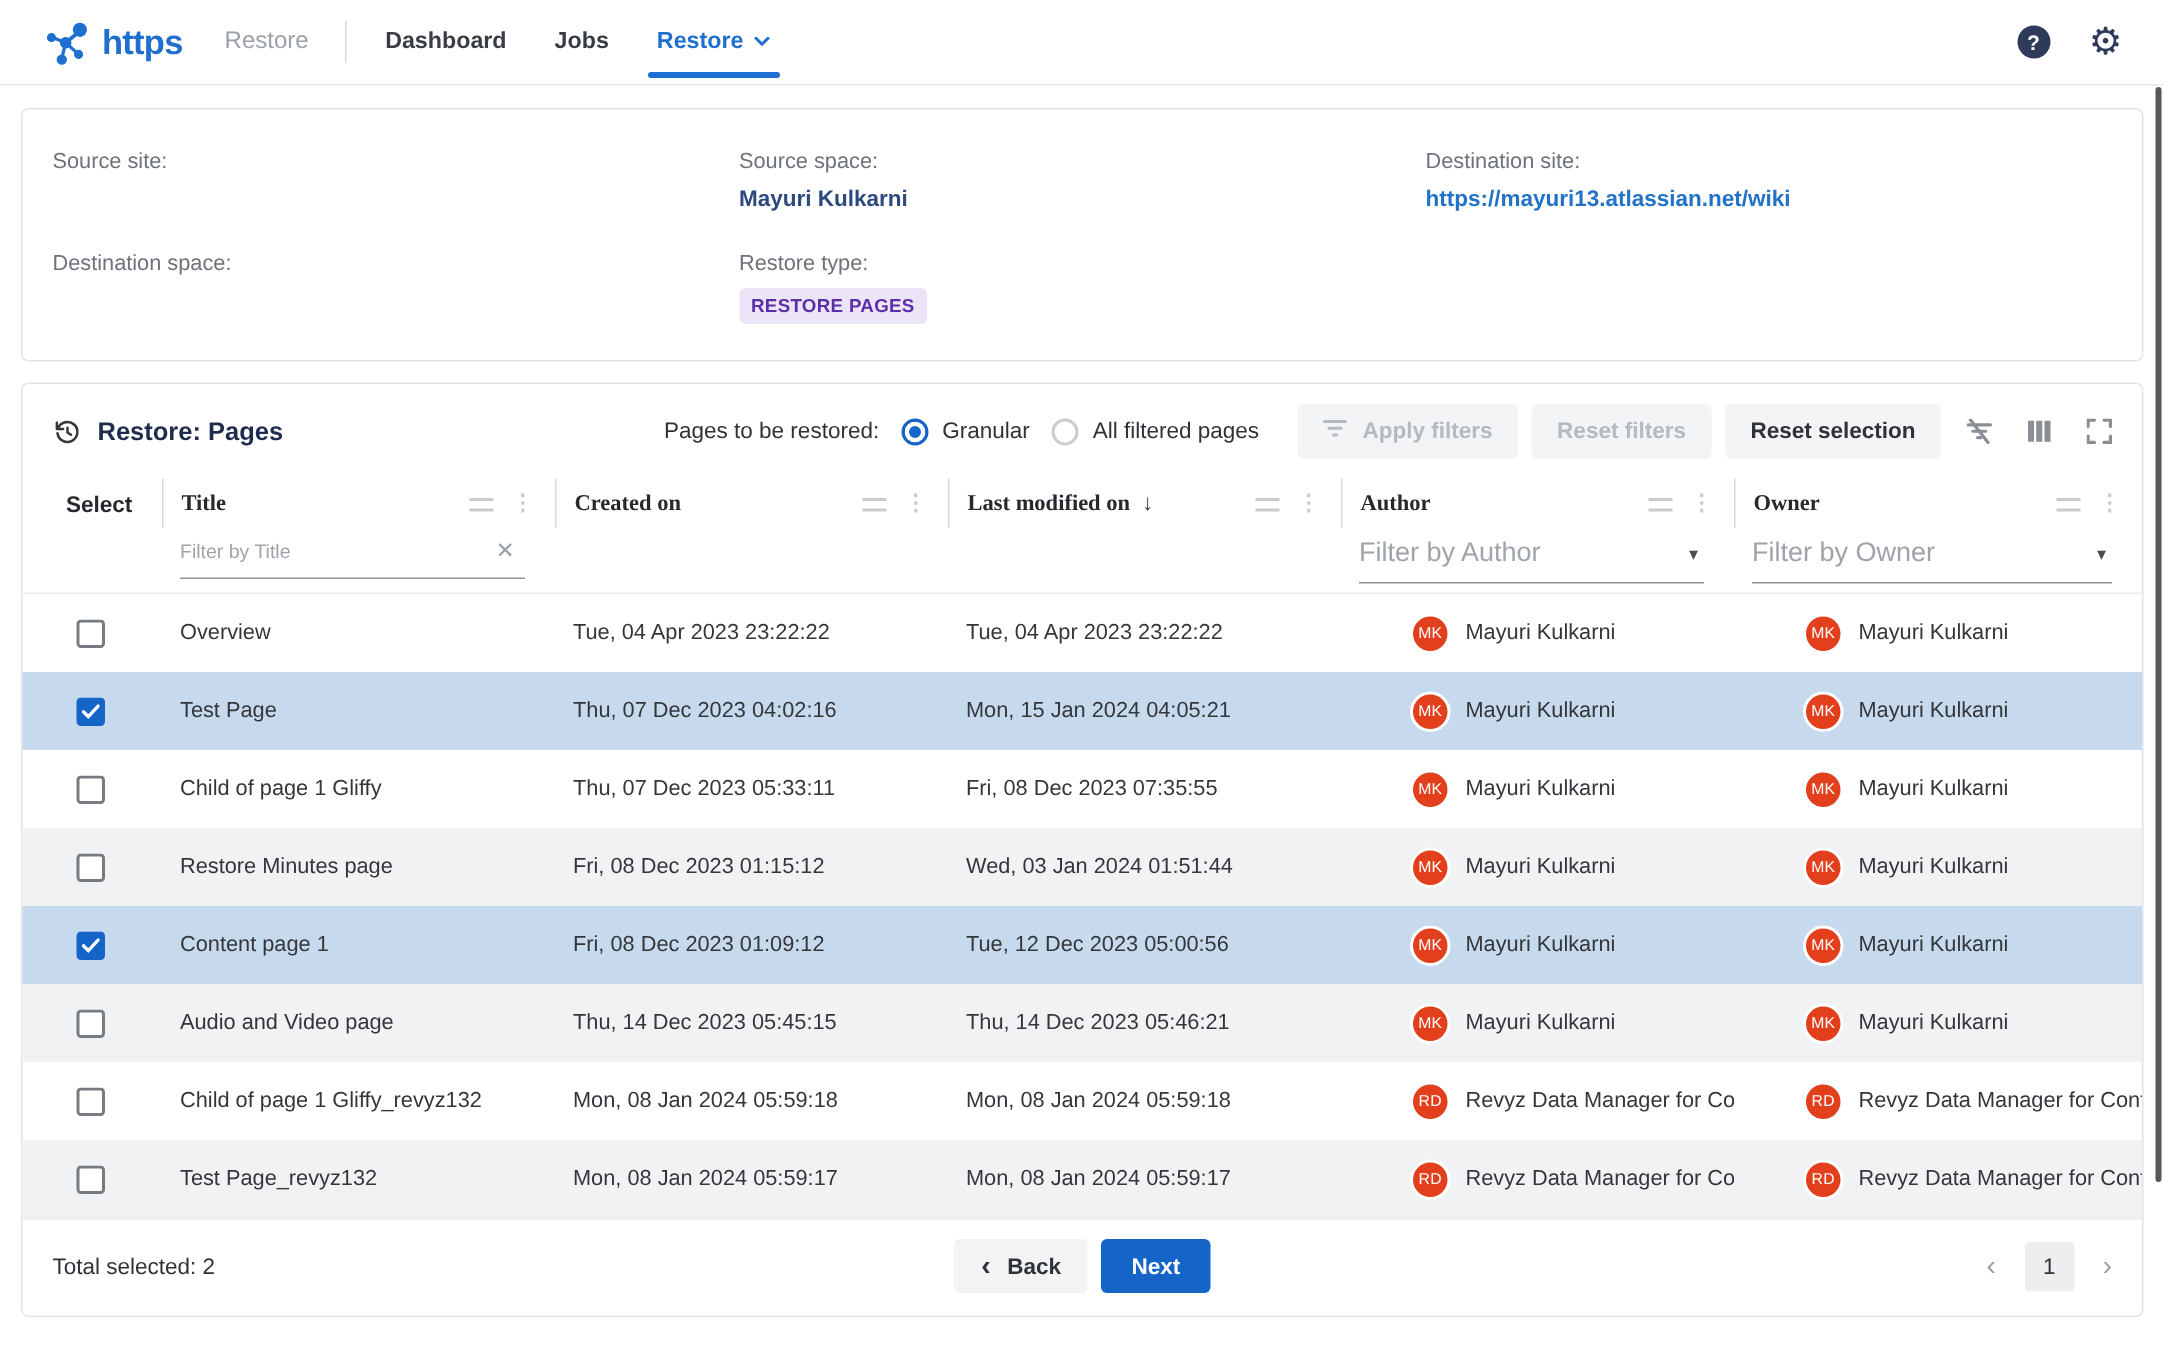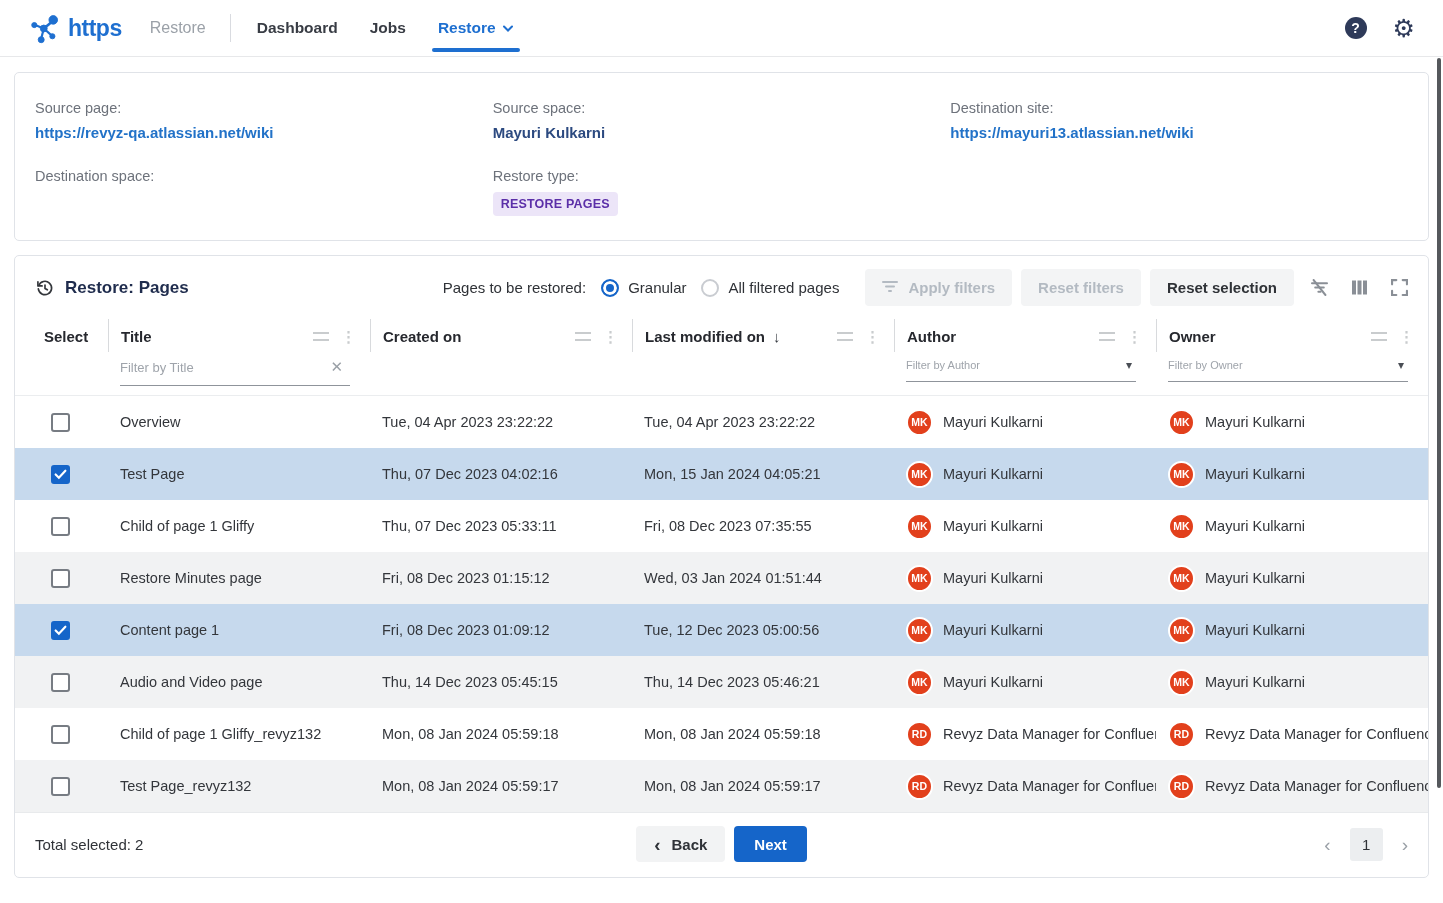--- a/index.html
+++ b/index.html
@@ -45,47 +45,47 @@
   .toolbar-buttons{display:flex; gap:9px; margin-left:26px;}
   .btn{display:flex; align-items:center; gap:10px; background:#f3f4f5; border:none; border-radius:4px; padding:0 17px; height:37px; font-family:inherit; font-size:15px; font-weight:bold; color:#2f3237; cursor:pointer; white-space:nowrap;}
   .btn.disabled{color:#b3bac2; cursor:default;}
   .toolbar-icons{display:flex; align-items:center; gap:23px; margin-left:17px; color:#8a8f96;}
   .icon-btn{display:flex; cursor:pointer; color:#8a8f96; background:none; border:none; padding:0;}
 
   
   .grid-cols{display:grid; grid-template-columns:93px 262px 262px 262px 262px 272px;}
   .thead{border-bottom:1px solid #ebedef;}
   .th{display:flex; align-items:center; padding:9px 14px 7px 12px; font-size:15px; font-weight:bold; color:#26282e; position:relative;}
-  .th.sep{border-left:1px solid #d8dadd;}
+  .th.sep{border-left:1px solid #d8dadd;font-family:Liberation Serif, serif;}
   .th-select{padding-left:29px;}
   .th-label{white-space:nowrap;}
   .sort-icon{margin-left:8px; font-weight:normal; font-size:15px; color:#3a3e45; cursor:pointer;}
   .th-icons{margin-left:auto; display:flex; align-items:center; gap:12px;}
   .eq-icon{width:16px; height:9px; border-top:2px solid #c9ccce; border-bottom:2px solid #c9ccce; cursor:pointer;}
   .kebab-icon{color:#c9ccce; font-size:15px; font-weight:bold; cursor:pointer; line-height:1;}
   .thead-filters{height:43px; align-items:flex-start;}
   .filter-box{display:flex; align-items:center; justify-content:space-between; margin:2px 20px 0 12px; width:calc(100% - 32px); border-bottom:1px solid #8f949b; padding:4px 4px 9px 0;}
   .filter-box input{border:none; outline:none; background:transparent; font-family:inherit; font-size:13px; color:#2f3237; width:100%;}
   .filter-box input::placeholder{color:#9fa4ab;}
-  .filter-placeholder{color:#9fa4ab; font-size:11px;}
+  .filter-placeholder{color:#9fa4ab; font-size:18px;}
   .clear-icon{color:#9aa0a7; font-size:15px; cursor:pointer; padding:0 3px;}
   .caret-icon{color:#4a4e55; font-size:12px; cursor:pointer;}
 
   
   .row{height:52px; align-items:center; font-size:14.5px; color:#33363b; cursor:pointer;}
   .row:nth-child(even){background:var(--stripe);}
   .row.selected{background:var(--selected-row);}
   .cell{padding-left:12px; white-space:nowrap; overflow:hidden;}
   .cell-select{padding-left:0;}
   .checkbox{width:19px; height:19px; border:2px solid #777c83; border-radius:3px; background:#fff; margin-left:36px; display:flex; align-items:center; justify-content:center;}
   .checkbox svg{display:none;}
   .checkbox.checked{background:var(--accent); border-color:var(--accent);}
   .checkbox.checked svg{display:block;}
   .cell-person{display:flex; align-items:center; gap:10px;}
-  .avatar{width:27px; height:27px; border-radius:50%; background:var(--avatar); border:2px solid #fff; color:#fff; font-size:10.5px; font-weight:bold; display:flex; align-items:center; justify-content:center; flex:none; letter-spacing:.2px;}
+  .avatar{width:27px; height:27px; border-radius:50%; background:var(--avatar); border:2px solid #fff; color:#fff; font-size:10.5px; font-weight:normal; display:flex; align-items:center; justify-content:center; flex:none; letter-spacing:.2px;margin-left:34px;}
 
   
   .card-footer{border-top:1px solid #e8eaec; display:flex; align-items:center; padding:13px 20px 15px;}
   .footer-left{flex:1; font-size:15px; color:#2f3237;}
   .footer-center{display:flex; align-items:center; gap:9px;}
   .back-btn{display:flex; align-items:center; gap:11px; background:#f2f3f4; border:none; border-radius:4px; padding:0 18px; height:36px; font-family:inherit; font-size:15px; font-weight:bold; color:#2f3237; cursor:pointer;}
   .back-chevron{font-size:19px; line-height:1; color:#2f3237;}
   .next-btn{background:var(--accent); color:#fff; border:none; border-radius:4px; padding:0 20px; height:36px; font-family:inherit; font-size:15px; font-weight:bold; cursor:pointer;}
   .footer-right{flex:1; display:flex; justify-content:flex-end;}
   .pagination{display:flex; align-items:center; gap:19px;}
@@ -130,22 +130,21 @@
     </span>
   </span>
   <span class="nav-right">
     <span class="help-icon">?</span>
     <span class="gear-icon">⚙</span>
   </span>
 </header>
 
 <section class="summary-card">
   <div>
-    <div class="field-label">Source page:</div>
-    <div class="field-value link">https://revyz-qa.atlassian.net/wiki</div>
+    <div class="field-label">Source site:</div>
   </div>
   <div>
     <div class="field-label">Source space:</div>
     <div class="field-value space-navy">Mayuri Kulkarni</div>
   </div>
   <div>
     <div class="field-label">Destination site:</div>
     <div class="field-value link">https://mayuri13.atlassian.net/wiki</div>
   </div>
   <div>

